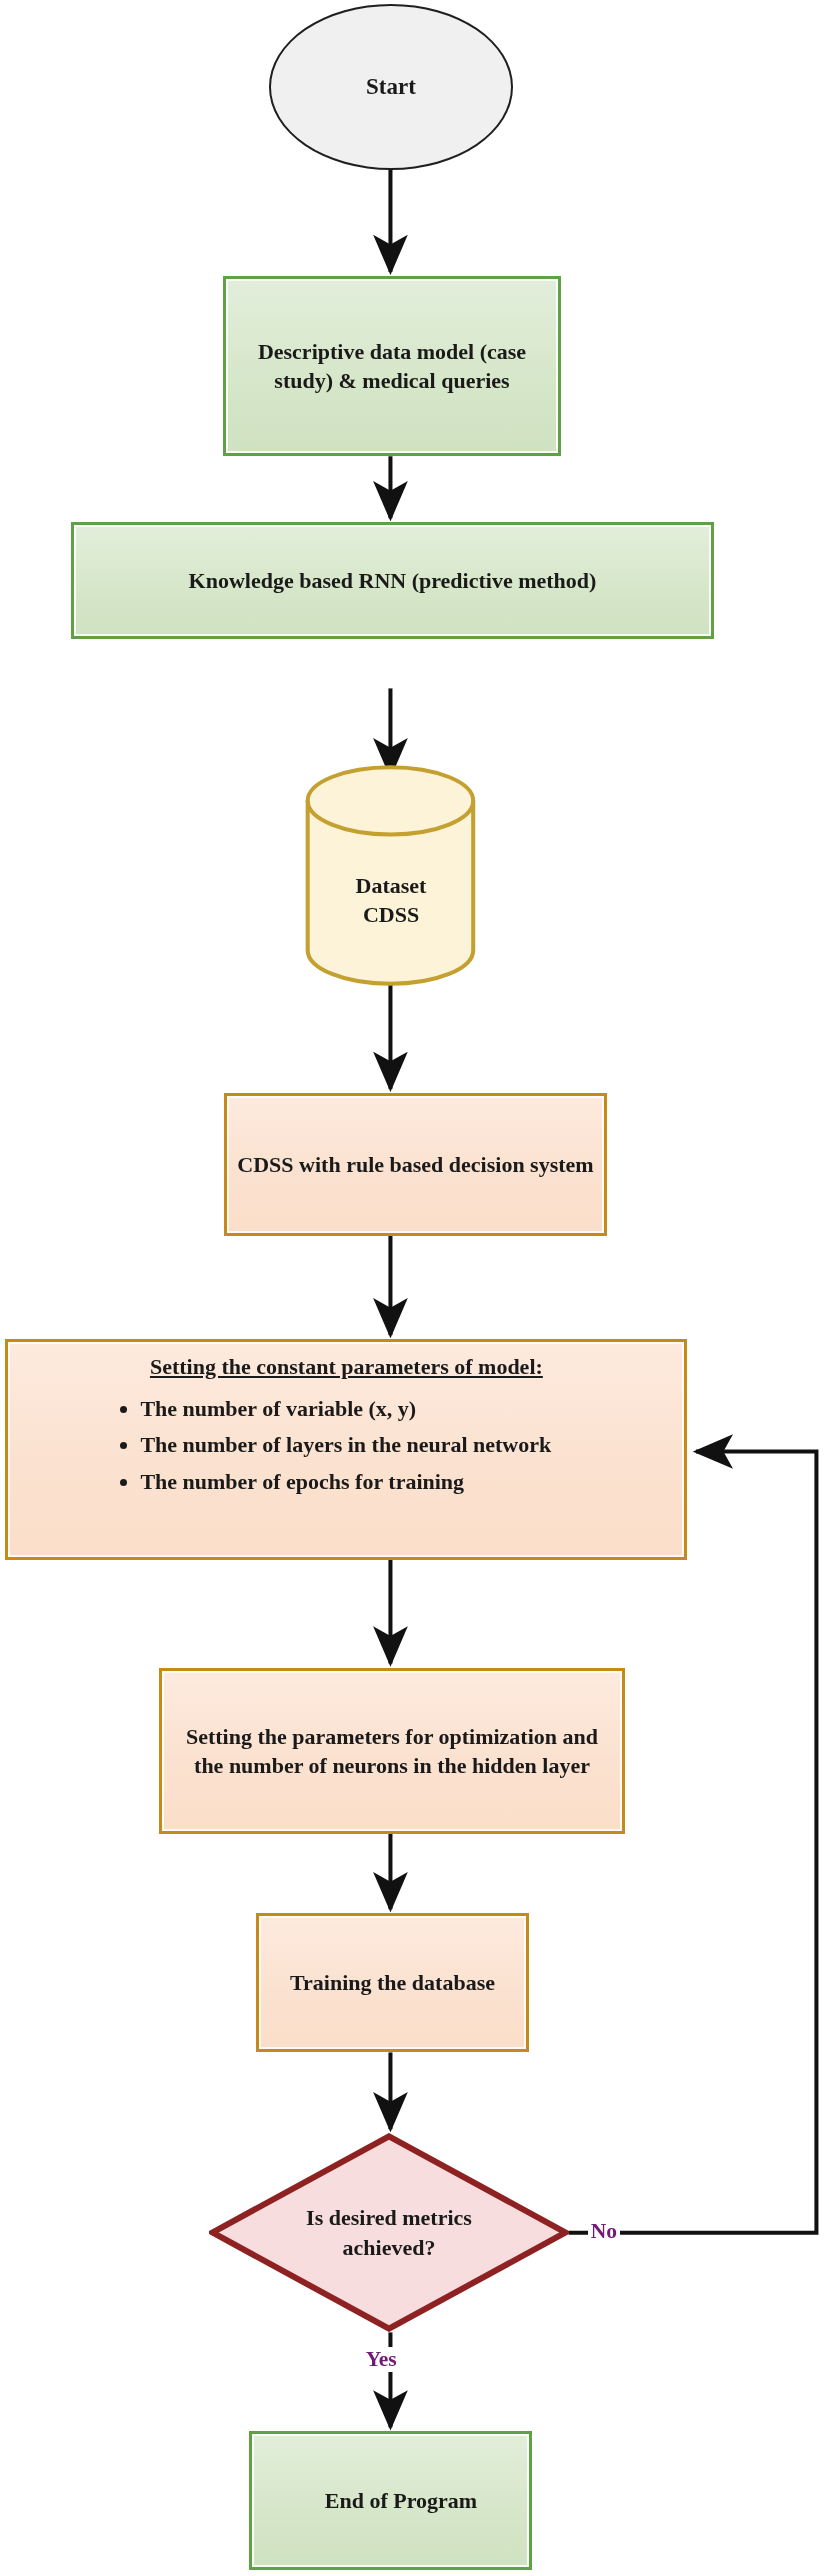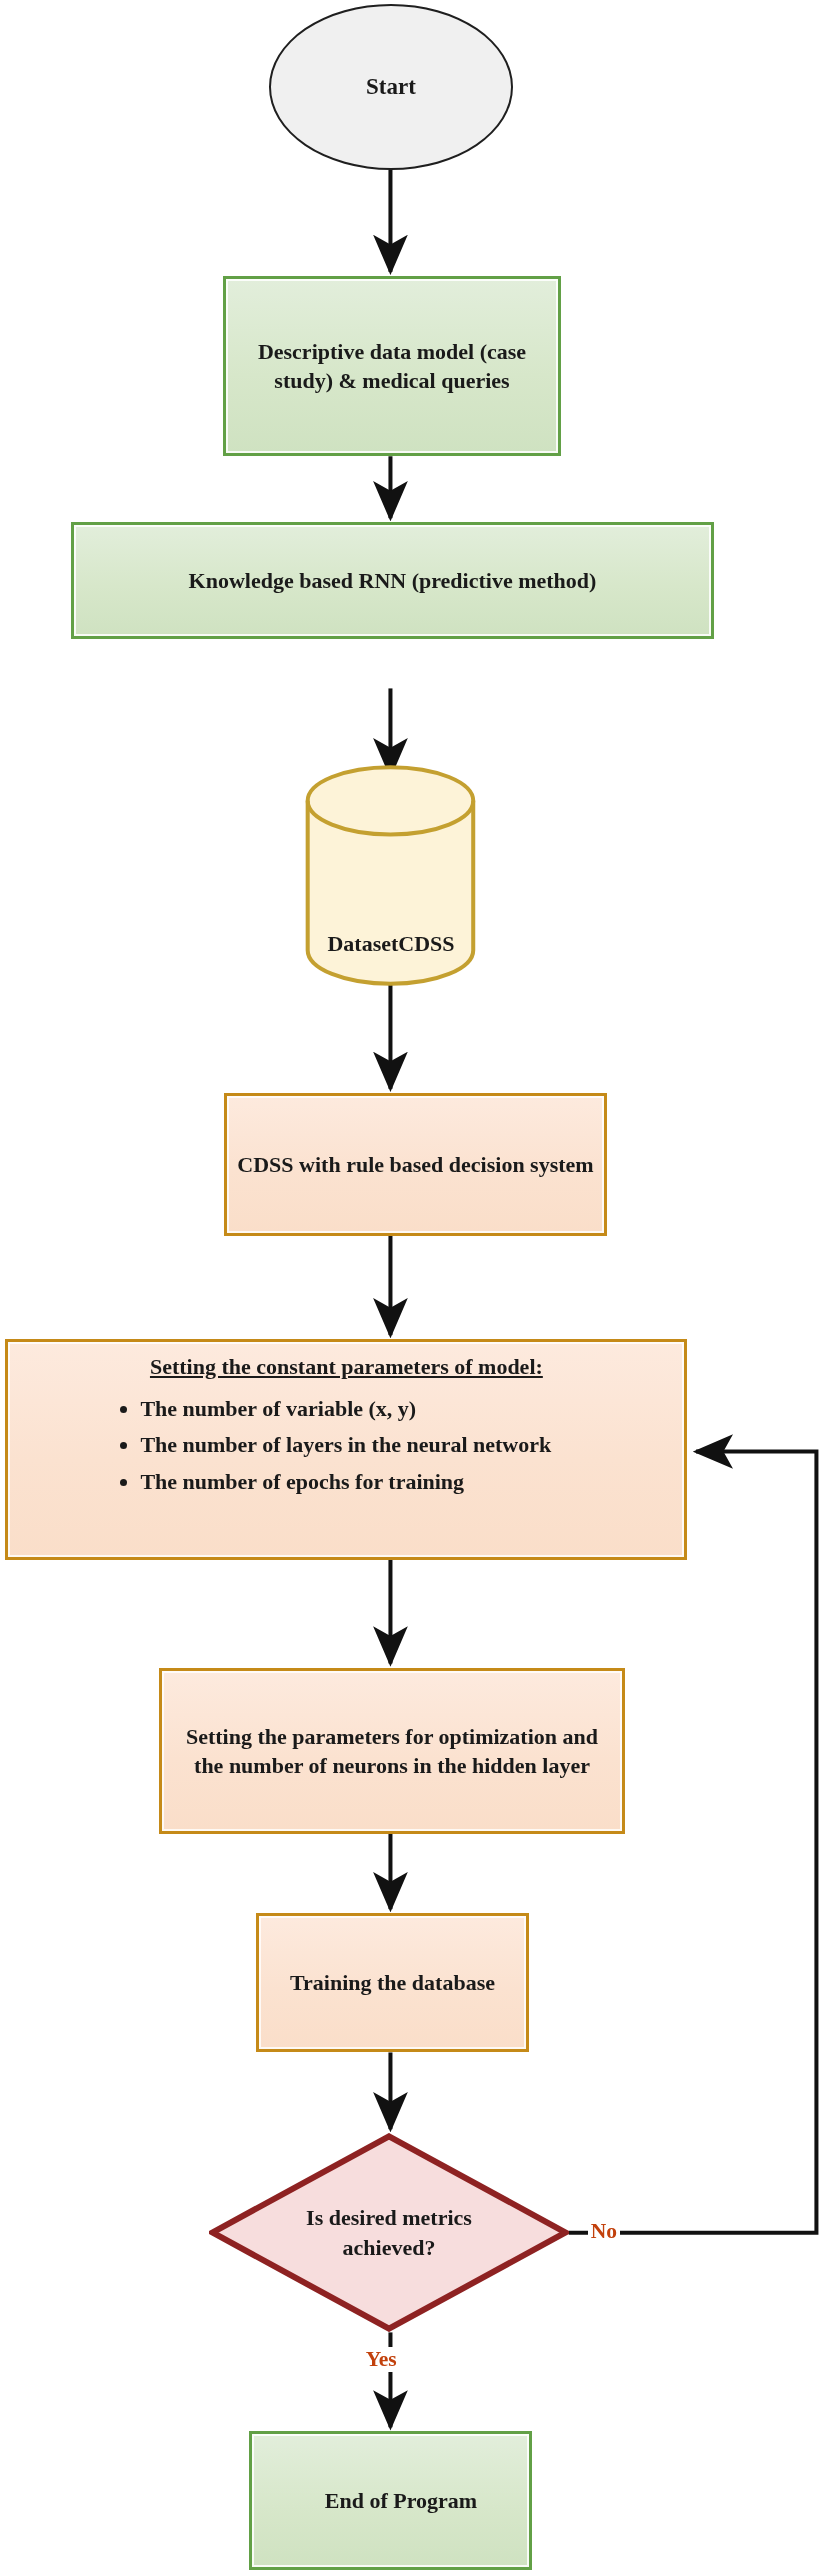--- a/index.html
+++ b/index.html
@@ -137,21 +137,21 @@
   .diamond-shape {
     position: absolute;
     left: 0; top: 0;
     width: 100%; height: 100%;
     z-index: -1;
   }
 
   
   .edge-label {
     position: absolute;
-    color: #c2410c;
+    color: #701a75;
     font-weight: bold;
     font-size: 21.5px;
     z-index: 4;
     background: #ffffff;
     padding: 0 2.7px;
   }
   .lbl-no  { left: 588px; top: 2219px; }
   .lbl-yes { left: 363px; top: 2347px; }
 </style>
 </head>
@@ -200,21 +200,21 @@
   </div>
 
   <div class="node green n-desc">
     <span>Descriptive data model (case study) &amp; medical queries</span>
   </div>
 
   <div class="node green n-rnn">
     <span>Knowledge based RNN (predictive method)</span>
   </div>
 
-  <div class="node" style="left:308px; top:897px; width:166px; height:94px; flex-direction:row; font-size:22px; background:transparent; border:none;">
+  <div class="node" style="left:308px; top:853px; width:166px; height:94px; flex-direction:column; font-size:22px; background:transparent; border:none;">
     <span>Dataset</span>
     <span>CDSS</span>
   </div>
 
   <div class="node peach n-cdss">
     <span>CDSS with rule based decision system</span>
   </div>
 
   <div class="node peach n-params">
     <div class="params-title">Setting the constant parameters of model:</div>

